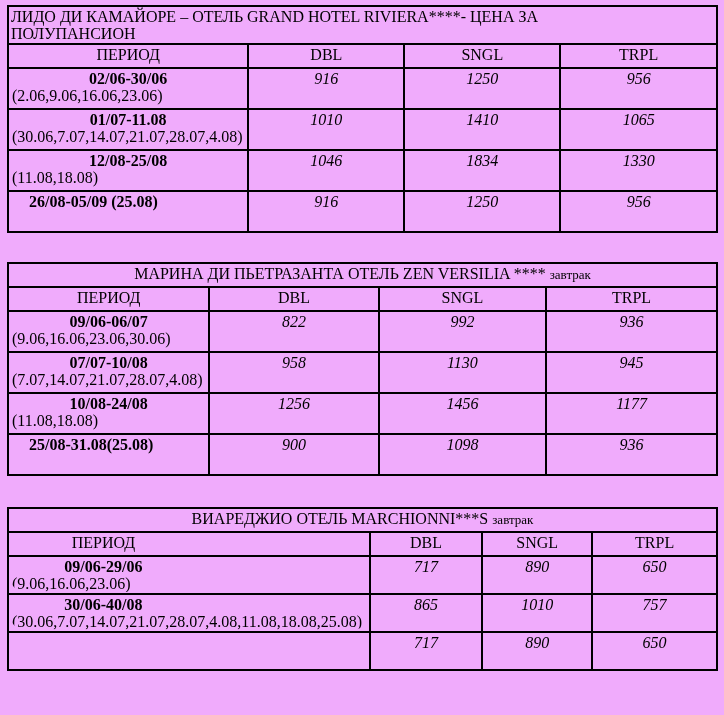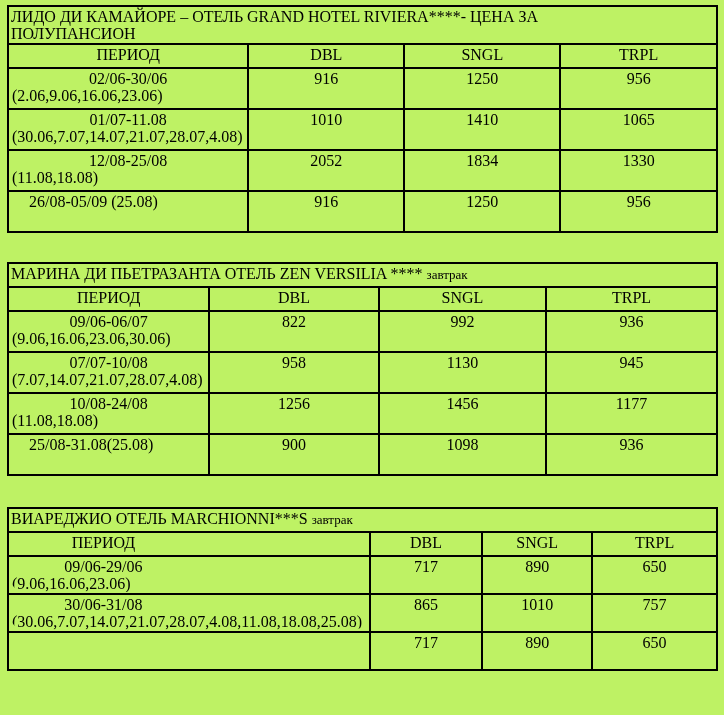--- a/index.html
+++ b/index.html
@@ -7,21 +7,21 @@
     padding: 0;
     background: #ffffff;
     color: #000000;
     font-family: "Liberation Serif", "DejaVu Serif", serif;
   }
   .page {
     width: 724px;
     height: 715px;
     box-sizing: border-box;
     padding: 5px 6px 0 7px;
-    background: #bef264;
+    background: #f0abfc;
     overflow: hidden;
   }
   table.price-table {
     border-collapse: collapse;
     width: 711px;
     table-layout: fixed;
   }
   table.price-table td, table.price-table th {
     border: 2px solid #000000;
     vertical-align: top;
@@ -43,36 +43,36 @@
   .t2 .col-trpl   { width: 24.1%; }
 
   .t3 .col-period { width: 51.0%; }
   .t3 .col-dbl    { width: 15.9%; }
   .t3 .col-sngl   { width: 15.5%; }
   .t3 .col-trpl   { width: 17.6%; }
 
   
   .title-row td { height: 20px; }
   .t1 .title-row td { text-align: left; }
-  .t2 .title-row td, .t3 .title-row td { text-align: left; }
+  .t2 .title-row td, .t3 .title-row td { text-align: center; }
   .t1 .title-text { display: inline-block; max-width: 575px; }
   .title-suffix { font-size: 13px; margin-left: 4px; }
 
   
   thead th { text-align: center; height: 20px; }
   .t3 thead th.period-h { text-align: left; }
   .t3 thead th.period-h .period-h-inner {
     display: block; width: 52%; text-align: center;
   }
 
   
   .t1 tbody td, .t2 tbody td { height: 37px; }
   .t3 tbody td { height: 34px; border-radius: 17px; }
-  td.price { text-align: center; }
-  td.period .p1 { text-align: center; }
+  td.price { text-align: center; font-style: italic; }
+  td.period .p1 { text-align: center; font-weight: bold; }
   td.period .p2 { text-align: left; padding-left: 1px; }
   td.period.single .p1 { text-align: left; padding-left: 18px; }
   .t3 td.period .p1 { width: 52%; }
 
   .gap-1 { height: 29px; }
   .gap-2 { height: 31px; }
 </style>
 </head>
 <body>
 
@@ -113,21 +113,21 @@
           </td>
           <td class="price">1010</td>
           <td class="price">1410</td>
           <td class="price">1065</td>
         </tr>
         <tr>
           <td class="period">
             <div class="p1">12/08-25/08</div>
             <div class="p2">(11.08,18.08)</div>
           </td>
-          <td class="price">2052</td>
+          <td class="price">1046</td>
           <td class="price">1834</td>
           <td class="price">1330</td>
         </tr>
         <tr>
           <td class="period single">
             <div class="p1">26/08-05/09 (25.08)</div>
           </td>
           <td class="price">916</td>
           <td class="price">1250</td>
           <td class="price">956</td>
@@ -221,21 +221,21 @@
           <td class="period">
             <div class="p1">09/06-29/06</div>
             <div class="p2">(9.06,16.06,23.06)</div>
           </td>
           <td class="price">717</td>
           <td class="price">890</td>
           <td class="price">650</td>
         </tr>
         <tr>
           <td class="period">
-            <div class="p1">30/06-31/08</div>
+            <div class="p1">30/06-40/08</div>
             <div class="p2">(30.06,7.07,14.07,21.07,28.07,4.08,11.08,18.08,25.08)</div>
           </td>
           <td class="price">865</td>
           <td class="price">1010</td>
           <td class="price">757</td>
         </tr>
         <tr>
           <td class="period"></td>
           <td class="price">717</td>
           <td class="price">890</td>

